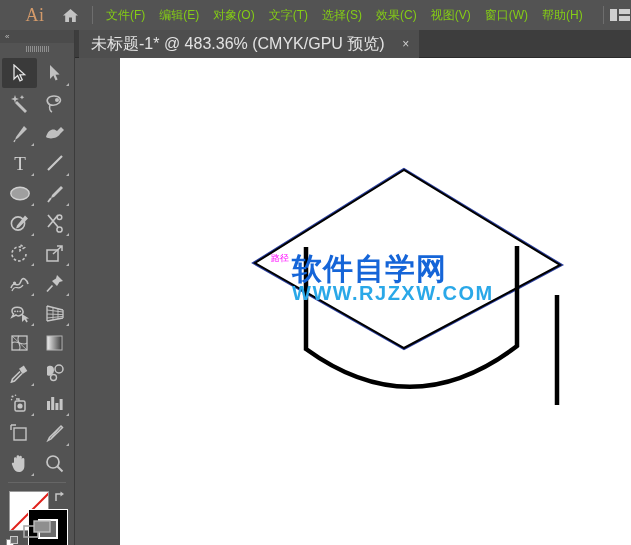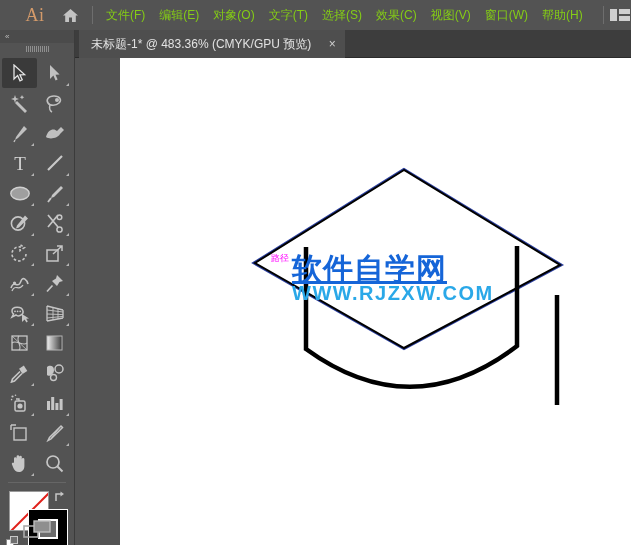--- a/index.html
+++ b/index.html
@@ -55,21 +55,21 @@
     border-bottom: 1px solid #2b2b2b;
   }
   #doc-tab {
     position: absolute; left: 4px; top: 0;
     height: 28px;
     display: flex; align-items: center;
     background: #4e4e4e;
     padding: 0 6px 0 12px;
   }
   #doc-tab-title {
-    color: #e2e2e2; font-size: 12px; white-space: nowrap;
+    color: #e2e2e2; font-size: 16px; white-space: nowrap;
   }
   #doc-tab-close {
     color: #cfcfcf; font-size: 12px; margin-left: 14px;
     width: 14px; text-align: center; line-height: 12px;
   }
 
   
   #toolpanel {
     position: absolute; left: 0; top: 30px;
     width: 75px; height: 515px;
@@ -162,21 +162,20 @@
   
   #watermark {
     position: absolute; left: 172px; top: 196px;
     pointer-events: none;
   }
   #wm-cn {
     font-family: "DejaVu Sans", "Liberation Sans", sans-serif;
     font-size: 30px; font-weight: bold;
     color: #1565d8; line-height: 30px;
     letter-spacing: 1px;
-    text-decoration: underline;
   }
   #wm-url {
     font-family: "Liberation Sans", "DejaVu Sans", sans-serif;
     font-size: 20px; font-weight: bold;
     color: #2aa8e8; line-height: 16px;
     letter-spacing: 1.5px; margin-top: 1px;
   }
   #guide-label {
     position: absolute; left: 151px; top: 194px;
     font-family: "DejaVu Sans", "Liberation Sans", sans-serif;

